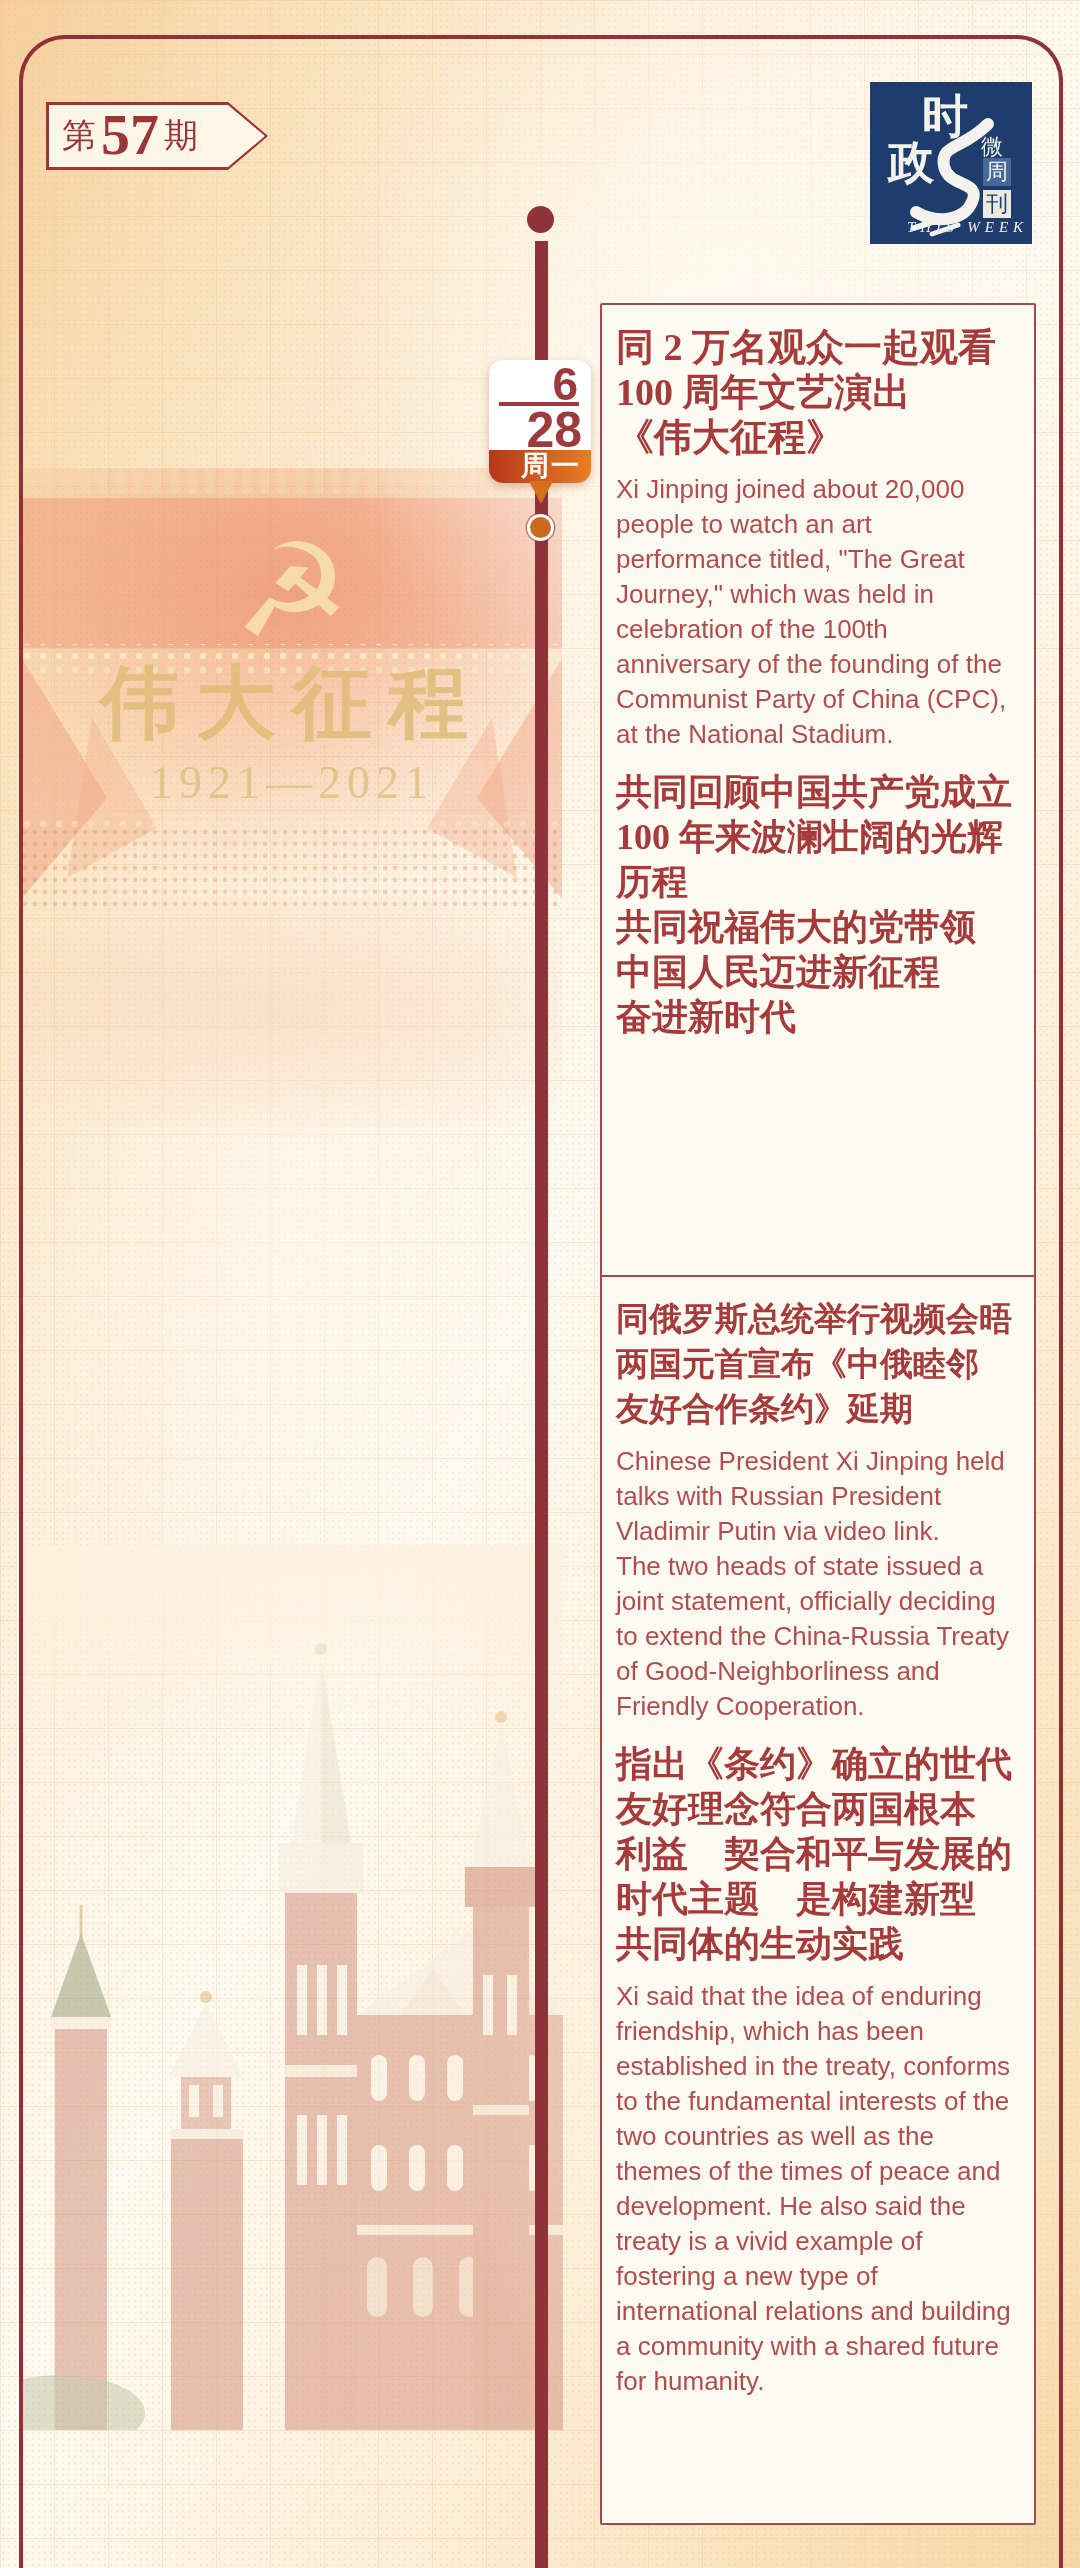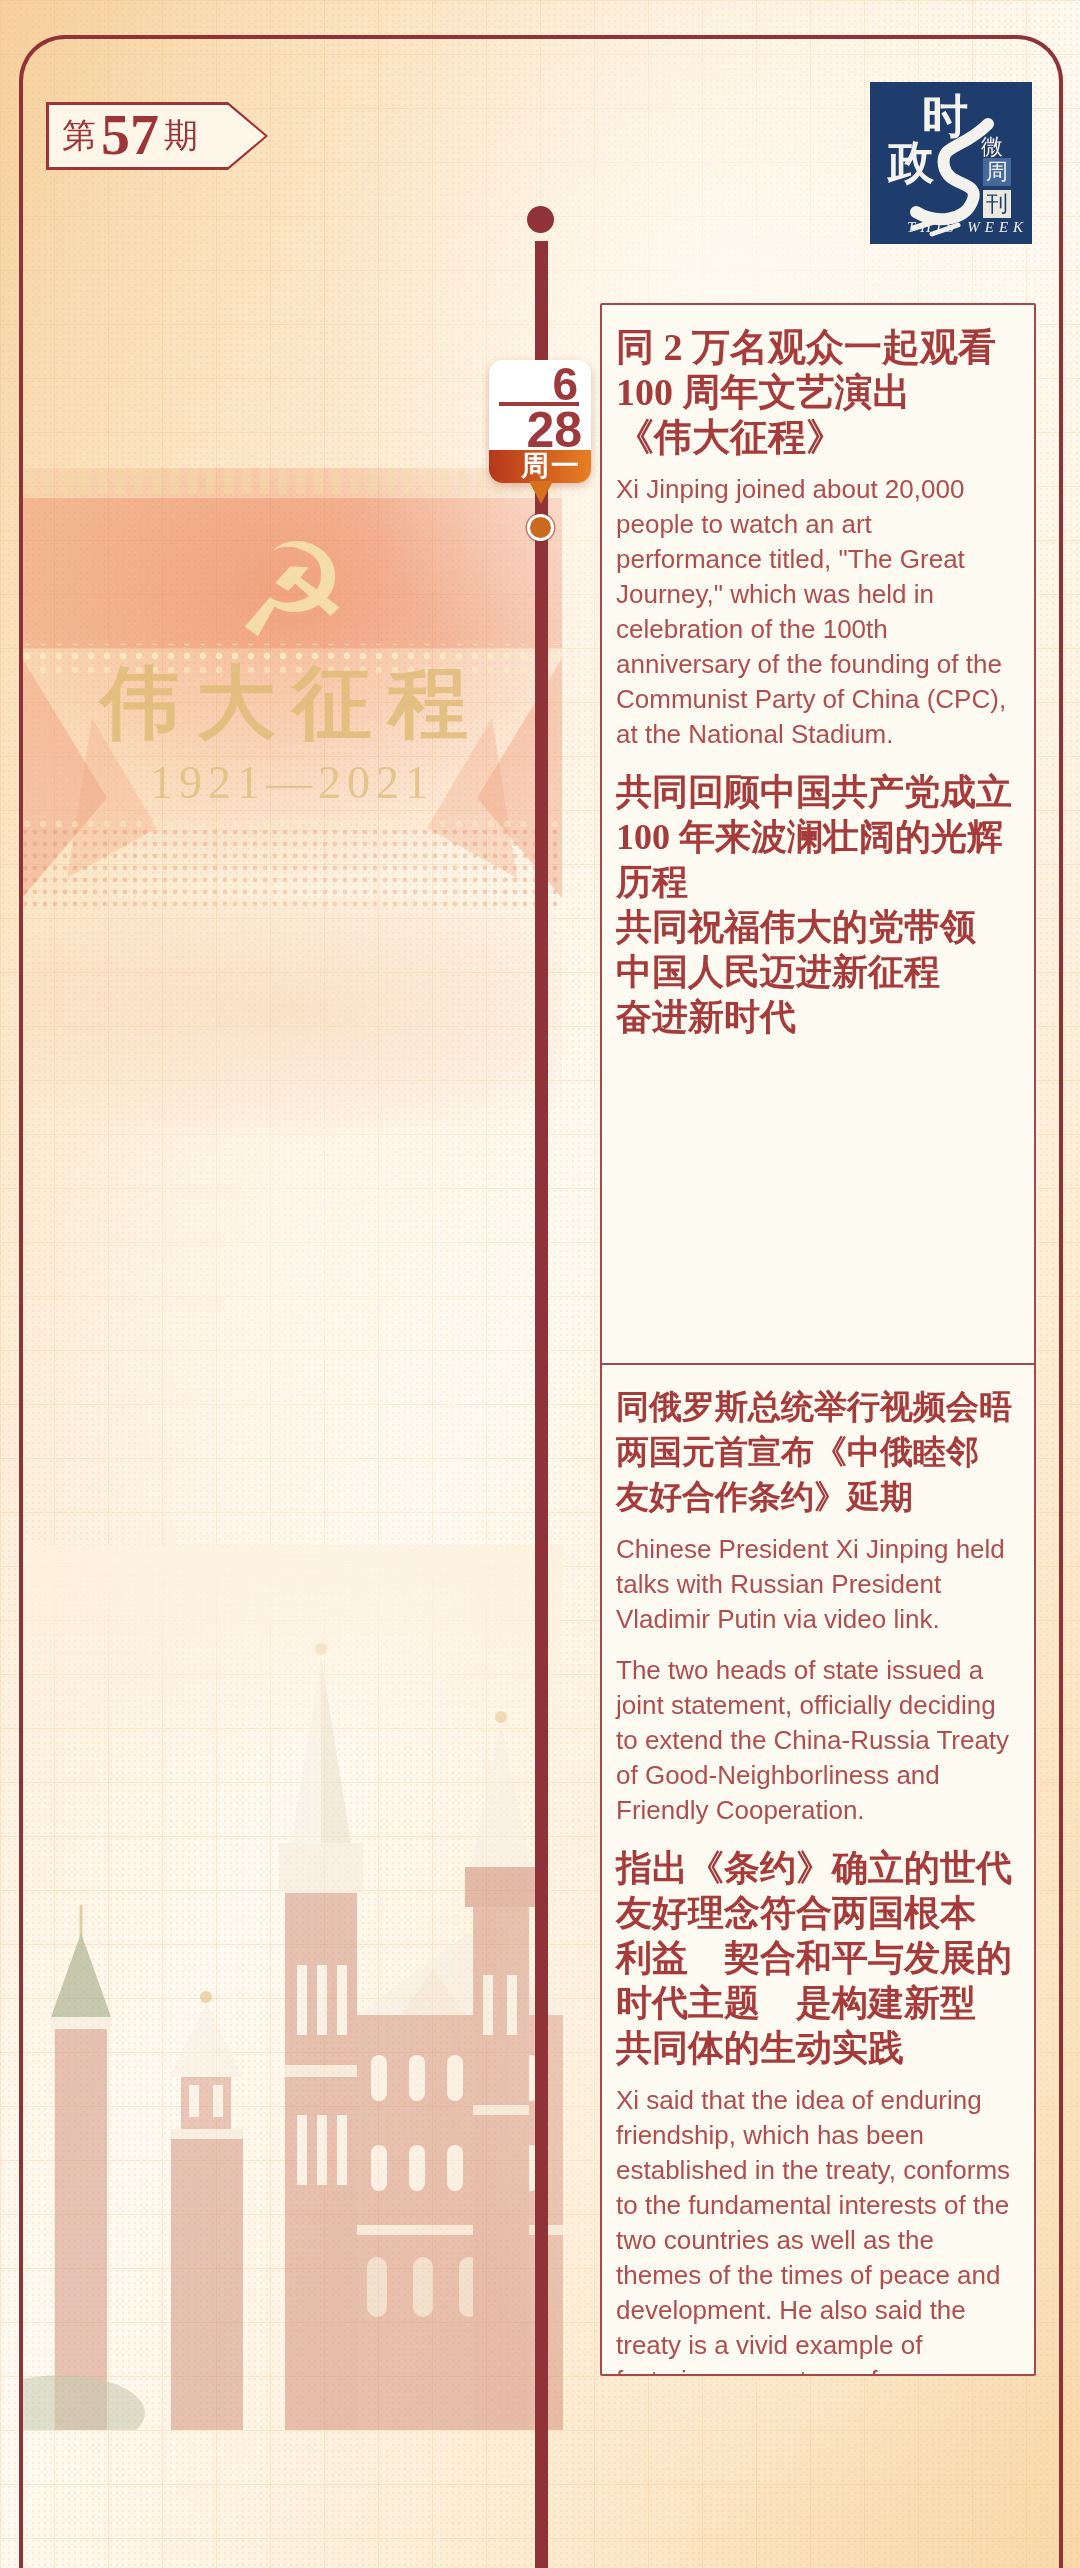--- a/index.html
+++ b/index.html
@@ -53,26 +53,26 @@
     background:linear-gradient(90deg,#b5371c,#e87e22);color:#fff;font-size:28px;font-weight:bold;
     line-height:32px;text-align:right;padding-right:10px;box-sizing:border-box;letter-spacing:2px;}
   .dc-pointer{position:absolute;left:529px;top:481px;width:0;height:0;
     border-left:12px solid transparent;border-right:12px solid transparent;border-top:23px solid #d66f1e;}
   .tl-ring{position:absolute;left:527px;top:514px;width:21px;height:21px;border-radius:50%;
     background:#c96a1e;border:3px solid #ffffff;box-shadow:0 0 0 1.5px rgba(143,51,56,.55);}
   
   .card{position:absolute;left:600px;width:436px;box-sizing:border-box;background:#fdfaf2;
     border:2px solid #a4494b;border-radius:2px;padding:20px 14px 0 14px;overflow:hidden;}
   .card1{top:303px;height:1258px;}
-  .card2{top:1363px;height:1013px;}
+  .card2{top:1275px;height:1250px;}
   .zh{font-family:"Liberation Serif","DejaVu Serif",serif;font-weight:bold;color:#a63b3c;line-height:45px;}
   .zh38{font-size:38px;} .zh36{font-size:36px;} .zh33{font-size:33px;}
   .mt{margin-top:18px;}
   .en{margin:12px 0 0 0;font-size:26px;line-height:35px;color:#b04d4f;}
-  .en.cont{margin-top:16px;}
+  .en.cont{margin-top:0;}
   
   .photo{position:absolute;pointer-events:none;}
 </style>
 </head>
 <body>
 
 <div class="page">
   <div class="grid"></div>
 
   <svg class="photo" style="left:22px;top:468px;" width="540" height="660" viewBox="0 0 540 660">

